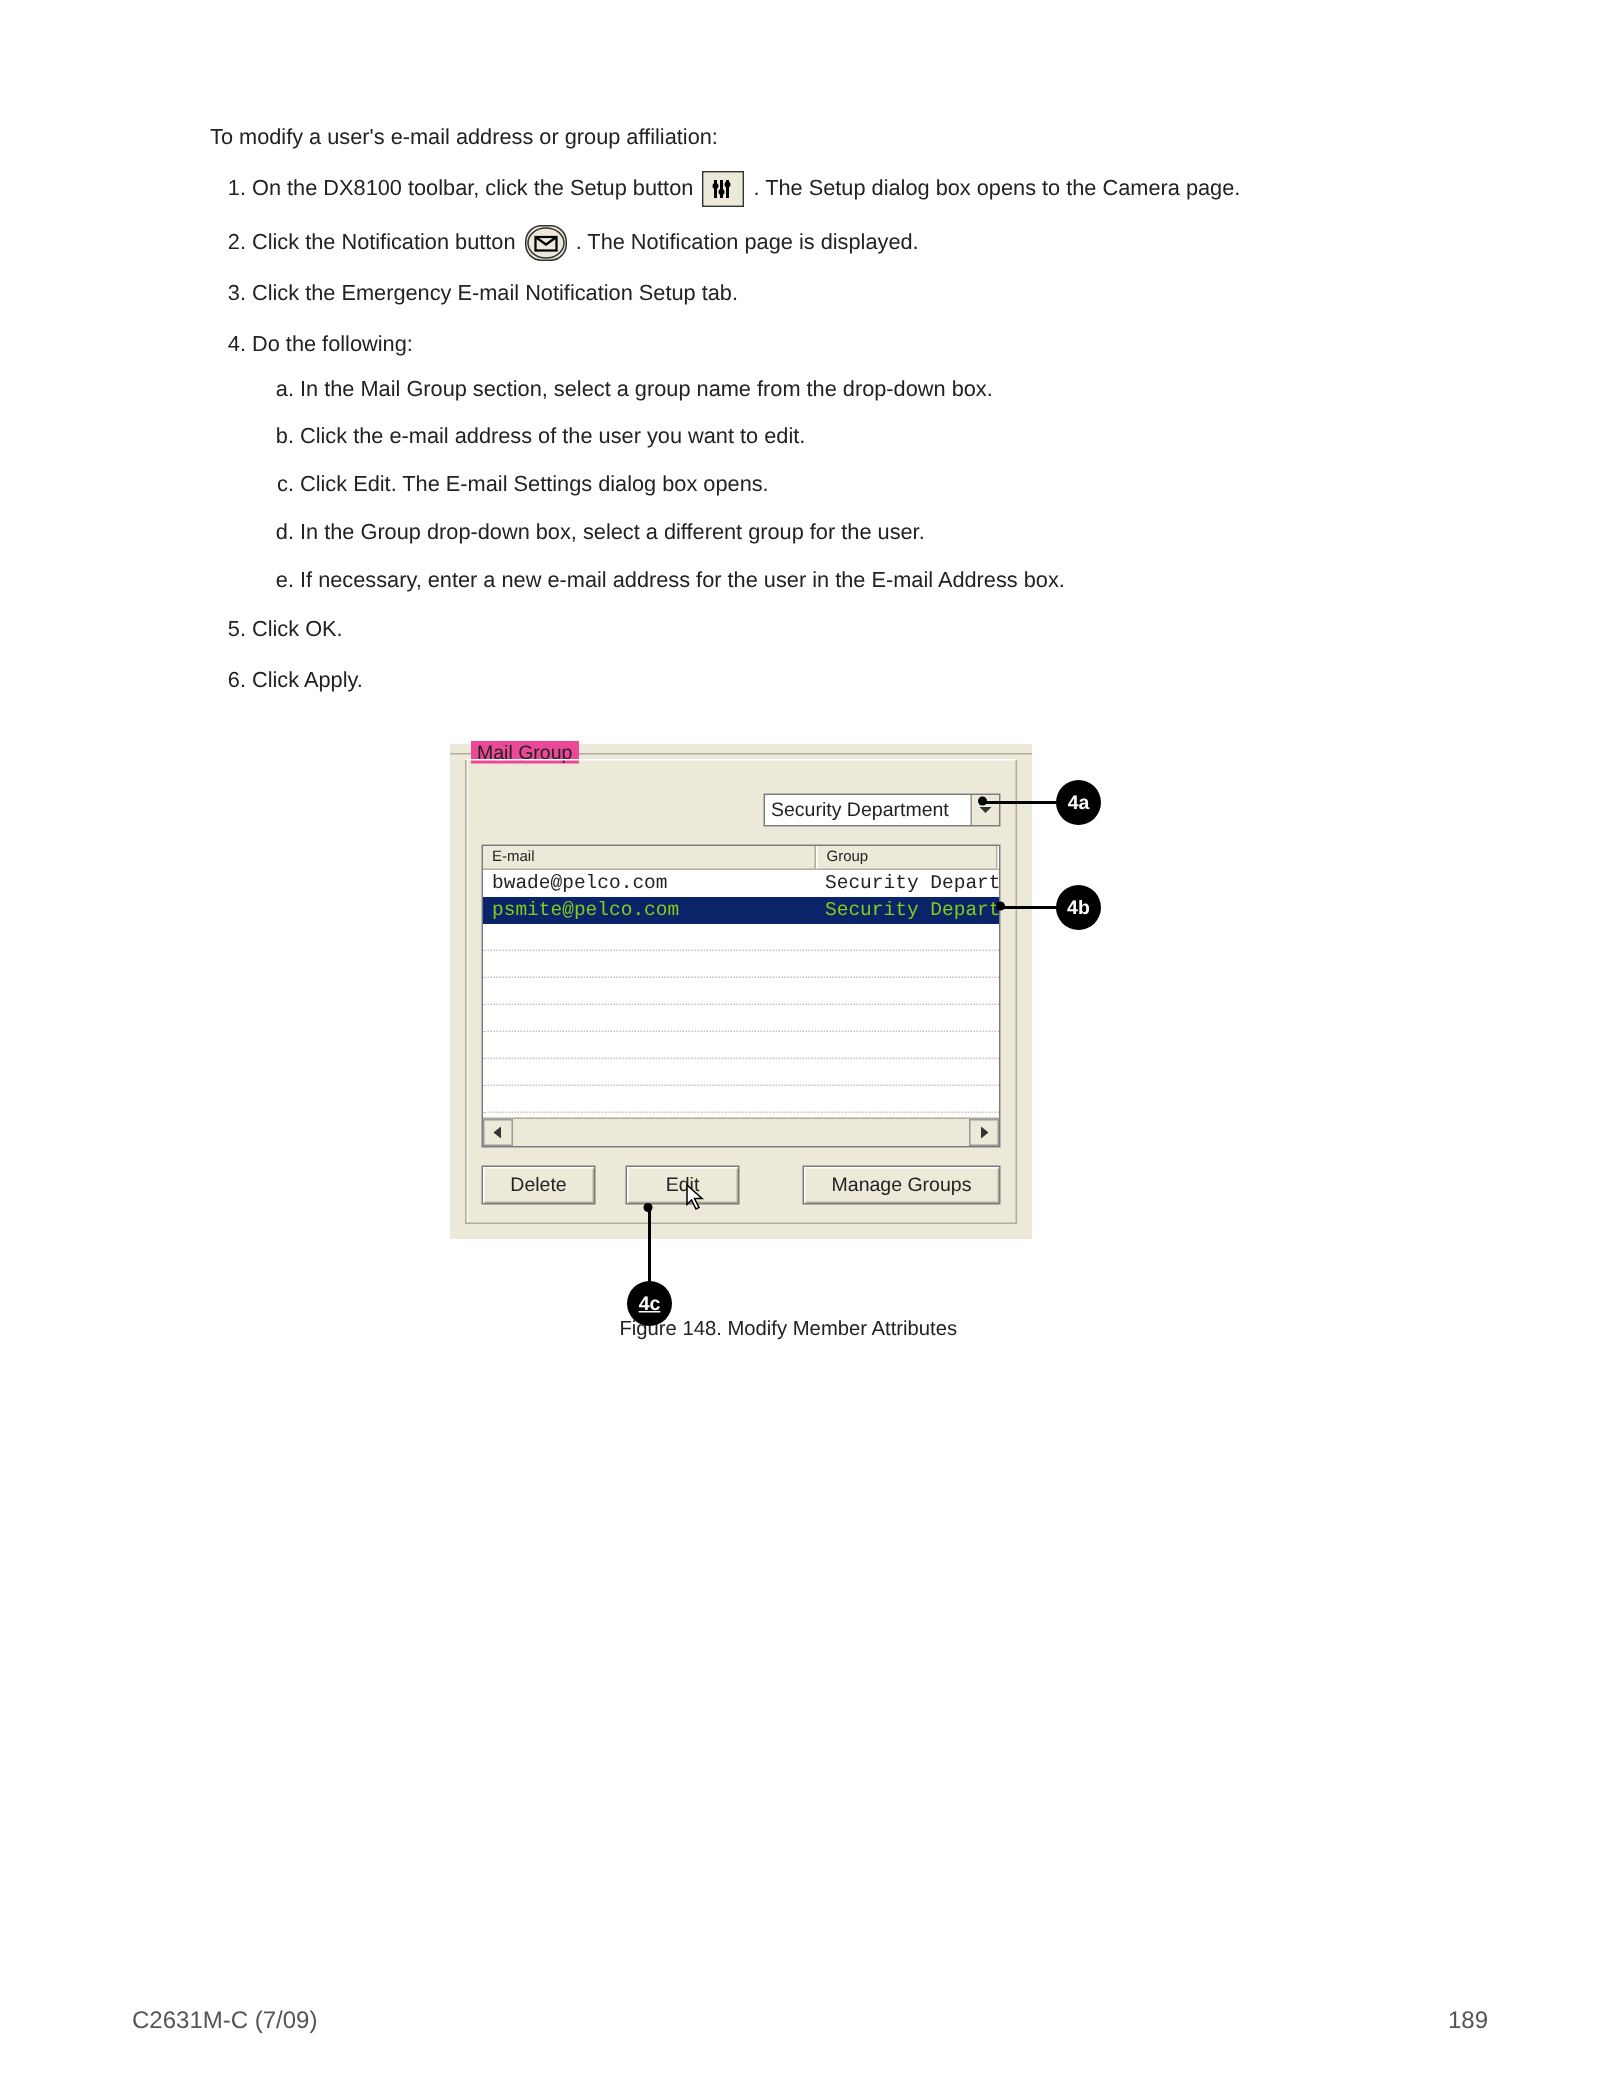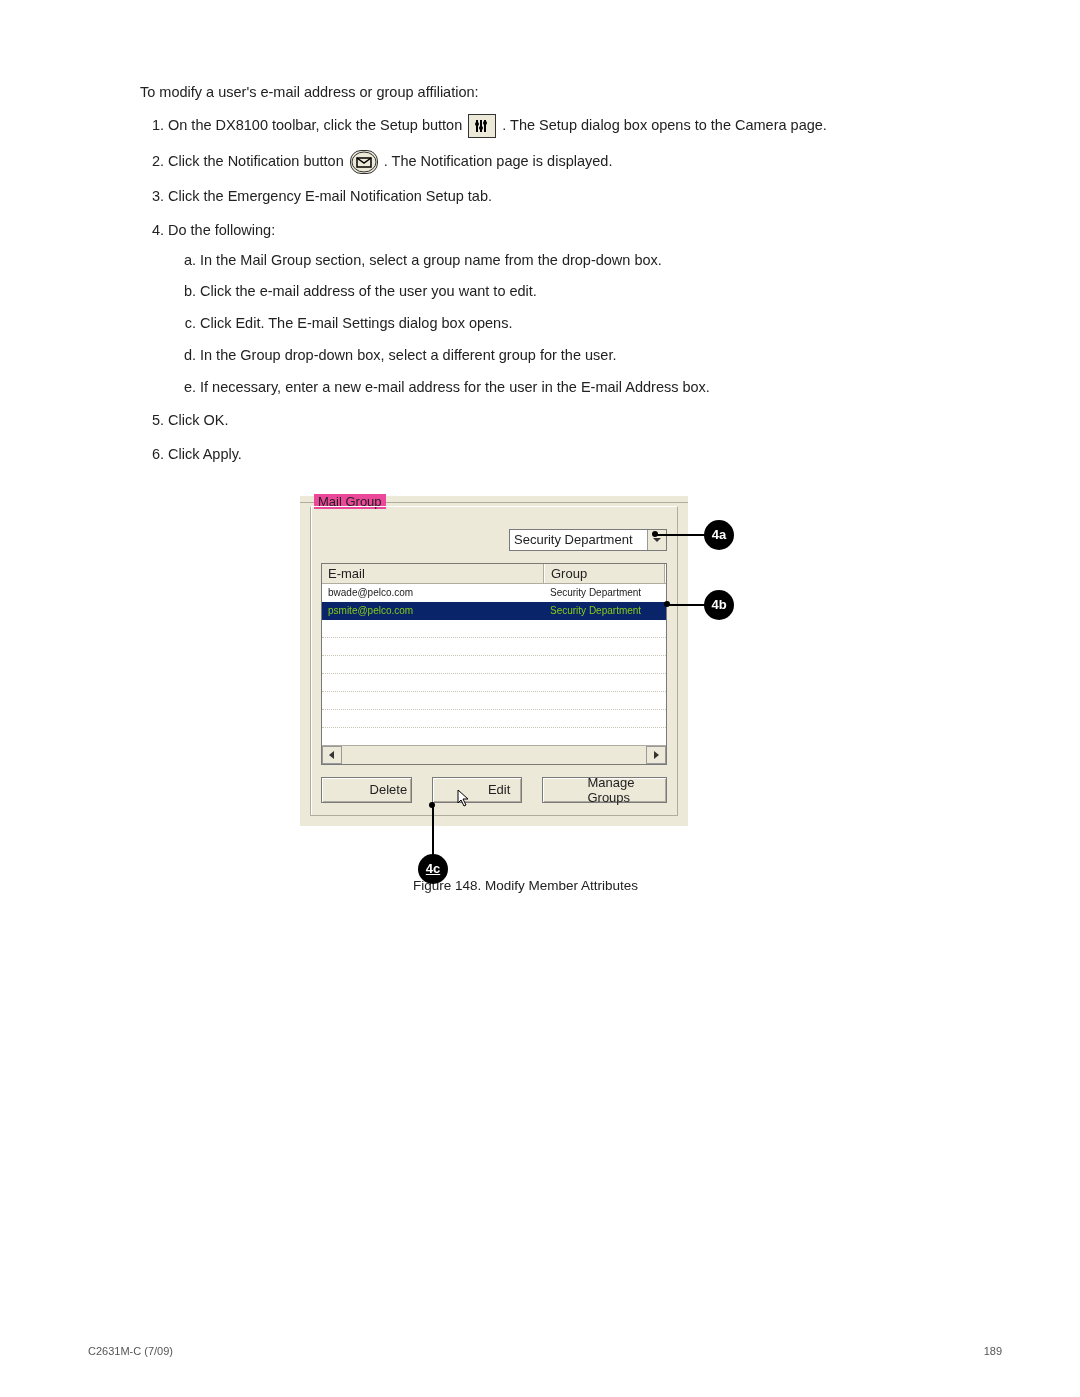--- a/index.html
+++ b/index.html
@@ -125,32 +125,32 @@
     border: 1px solid #7a7a7a;
     height: 200px;
     position: relative;
     overflow: hidden;
   }
   .list-header {
     display: flex;
     background: #ece9d8;
     border-bottom: 1px solid #b0aca0;
     font-family: "Tahoma", Arial, sans-serif;
-    font-size: 13px;
+    font-size: 10px;
   }
   .list-header .col {
     padding: 2px 6px;
     border-right: 1px solid #fff;
     box-shadow: inset -1px 0 0 #b0aca0;
   }
   .col-email { width: 210px; }
   .col-group { flex: 1; }
   .list-rows {
-    font-family: Liberation Sans, sans-serif;
-    font-size: 10px;
+    font-family: Liberation Mono, monospace;
+    font-size: 13px;
   }
   .list-row {
     display: flex;
     height: 18px;
     align-items: center;
   }
   .list-row .cell { padding: 0 6px; overflow: hidden; white-space: nowrap; }
   .list-row.selected {
     background: #0a246a;
     color: #84cc16;
@@ -186,21 +186,20 @@
   .win-btn {
     font-family: "Tahoma", Arial, sans-serif;
     font-size: 13px;
     background: #ece9d8;
     border: 1px solid #7a7a7a;
     box-shadow: inset 1px 1px 0 #fff, inset -1px -1px 0 #b0aca0;
     height: 24px;
     display: flex;
     align-items: center;
     justify-content: center;
-    padding-left: 44px;
   }
   .win-btn.small { width: 74px; }
   .win-btn.wide { width: 130px; margin-left: auto; }
   .cursor {
     position: absolute;
     width: 14px; height: 18px;
     pointer-events: none;
   }
 
   
@@ -239,22 +238,22 @@
     font-size: 13.5px;
     margin-top: 52px;
     width: 420px;
   }
   .figure-caption .fig-label { font-weight: normal; padding-left: 31px; }
 
   .footer {
     position: absolute;
     bottom: 40px;
     left: 88px;
-    right: 78px;
-    font-size: 11px;
+    right: 88px;
+    font-size: 16px;
     color: #555;
     display: flex;
     justify-content: space-between;
   }
 </style>
 </head>
 <body>
 
 <div class="page">
 

